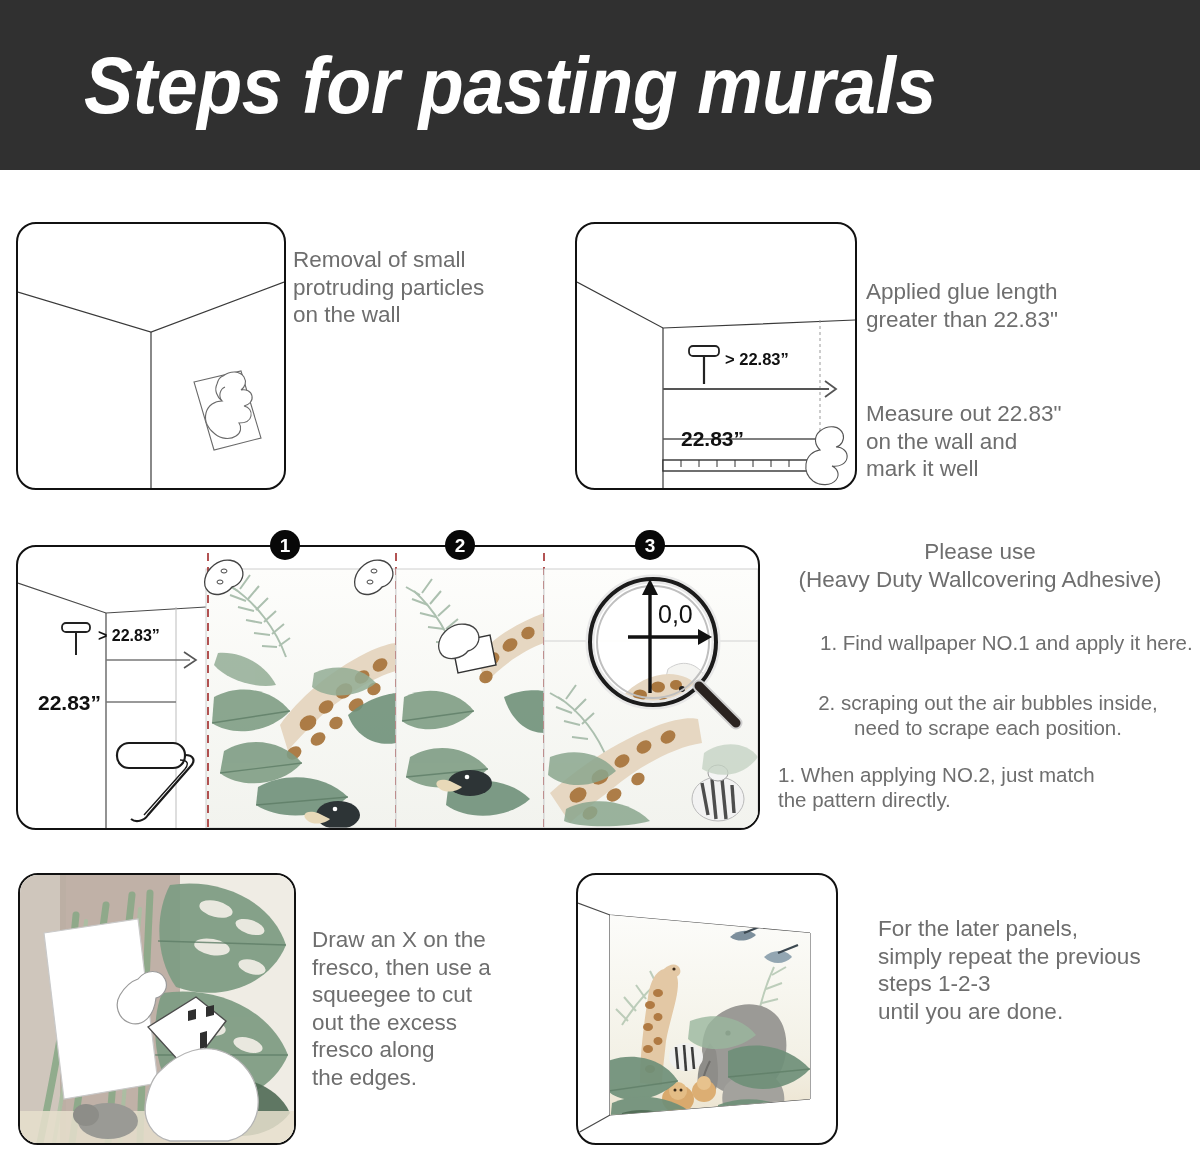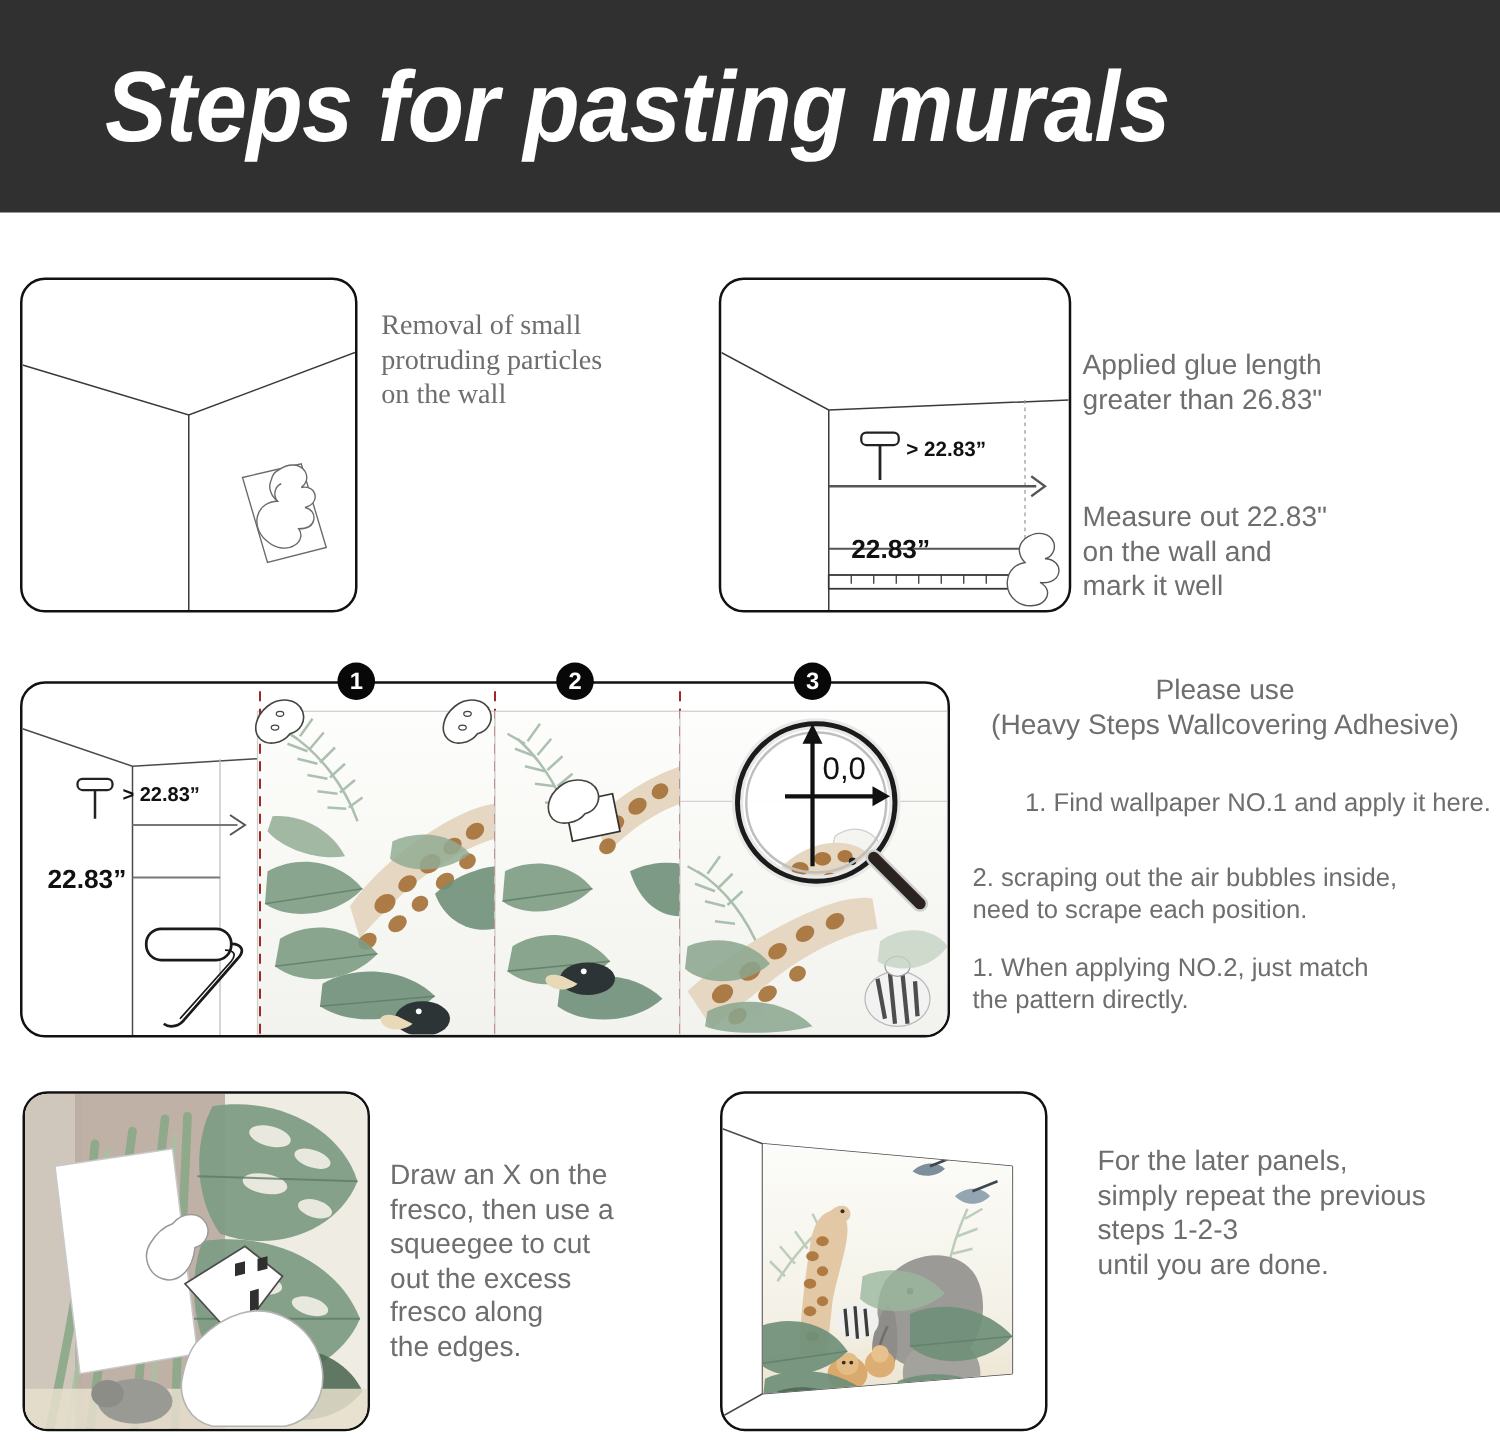--- a/index.html
+++ b/index.html
@@ -26,34 +26,34 @@
   .panel{
     border:2.5px solid #111;border-radius:20px;background:#fff;
     box-sizing:border-box;overflow:hidden;
   }
   .cap{
     color:#6e6e6e;font-size:22.5px;line-height:27.5px;white-space:pre-line;
   }
 
   
   #panel-prep{left:16px;top:222px;width:270px;height:268px;}
-  #cap-prep{left:305px;top:246px;width:270px;font-family:Liberation Serif, serif;}
+  #cap-prep{left:293px;top:246px;width:270px;}
 
   
   #panel-measure{left:575px;top:222px;width:282px;height:268px;}
   #cap-glue{left:866px;top:278px;width:300px;}
   #cap-measure{left:866px;top:400px;width:300px;}
 
   
   #panel-apply{left:16px;top:545px;width:744px;height:285px;}
   #cap-adhesive{left:770px;top:538px;width:420px;text-align:center;}
   .step-line{position:absolute;width:420px;left:778px;color:#6e6e6e;
     font-size:20.5px;line-height:25px;white-space:pre-line;}
   #step-1{top:630px;margin-left:42px;}
-  #step-2{top:690px;}
+  #step-2{top:690px;text-align:center;}
   #step-3{top:762px;}
 
   
   .badge{
     position:absolute;width:30px;height:30px;border-radius:50%;
     background:#080808;color:#fff;font-size:19px;font-weight:bold;
     display:flex;align-items:center;justify-content:center;
     line-height:1;z-index:9;
   }
   #badge-1{left:270px;top:530px;}
@@ -130,21 +130,21 @@
     </g>
 
     <path d="M243,207 C252,200 263,202 266,210 C268,216 264,222 259,223
              C266,223 271,228 270,234 C269,240 262,243 255,242
              C261,245 263,251 259,256 C254,262 243,262 236,257
              C231,253 228,247 229,240 C230,232 236,227 243,226
              C238,221 236,213 243,207 Z" fill="#fff" stroke="#555" stroke-width="1.1"></path>
   </svg>
 </div>
 <div class="abs cap" id="cap-glue">Applied glue length
-greater than 26.83"</div>
+greater than 22.83"</div>
 <div class="abs cap" id="cap-measure">Measure out 22.83"
 on the wall and
 mark it well</div>
 
 <div class="abs panel" id="panel-apply">
   <svg width="740" height="281" viewBox="0 0 740 281">
     <defs>
 
       <linearGradient id="paperbg" x1="0" y1="0" x2="0" y2="1">
         <stop offset="0%" stop-color="#fdfdfb"></stop>
@@ -352,21 +352,21 @@
       <text x="640" y="76" font-family="Liberation Sans, sans-serif" font-size="25" fill="#111">0,0</text>
     </g>
   </svg>
 </div>
 
 <div class="abs badge" id="badge-1">1</div>
 <div class="abs badge" id="badge-2">2</div>
 <div class="abs badge" id="badge-3">3</div>
 
 <div class="abs cap" id="cap-adhesive">Please use
-(Heavy Steps Wallcovering Adhesive)</div>
+(Heavy Duty Wallcovering Adhesive)</div>
 <div class="step-line" id="step-1">1. Find wallpaper NO.1 and apply it here.</div>
 <div class="step-line" id="step-2">2. scraping out the air bubbles inside,
 need to scrape each position.</div>
 <div class="step-line" id="step-3">1. When applying NO.2, just match
 the pattern directly.</div>
 
 <div class="abs panel" id="panel-trim">
   <svg width="274" height="268" viewBox="0 0 274 268">
     <rect width="274" height="268" fill="#efece4"></rect>
 

